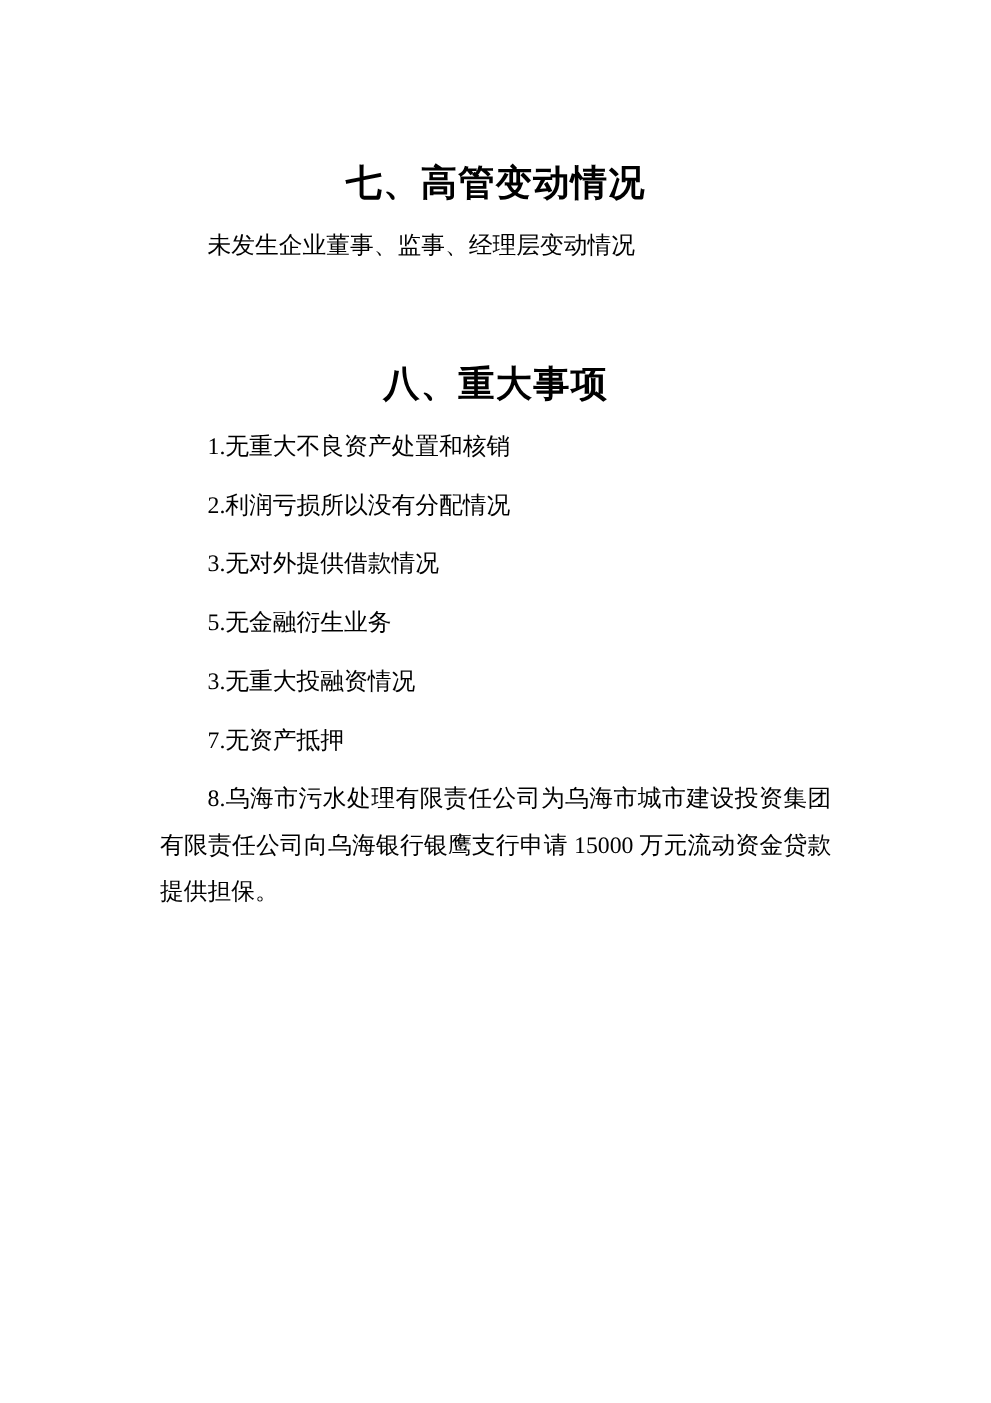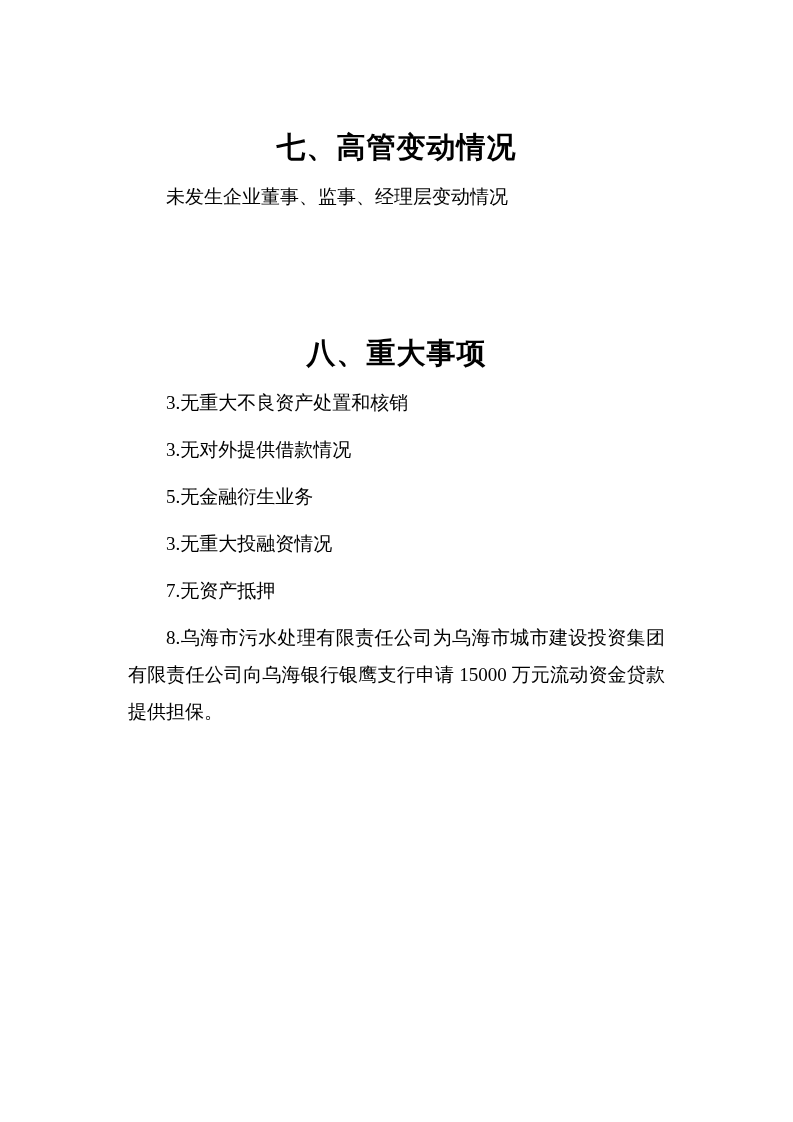--- a/index.html
+++ b/index.html
@@ -24,21 +24,21 @@
   }
   .section-title {
     font-size: 29px;
     line-height: 42px;
     font-weight: 700;
     text-align: center;
     margin: 0;
     letter-spacing: 1px;
   }
   .section-title.spaced {
-    margin-top: 117px;
+    margin-top: 72px;
   }
   .para {
     font-size: 19px;
     line-height: 37px;
     margin: 10px;
     text-indent: 2em;
   }
   .para.justified {
     text-align: justify;
   }
@@ -48,21 +48,22 @@
 
 <div class="page">
   <div class="content">
 
     <h1 class="section-title">七、高管变动情况</h1>
 
     <p class="para">未发生企业董事、监事、经理层变动情况</p>
 
     <h1 class="section-title spaced">八、重大事项</h1>
 
-    <p class="para">3.无重大不良资产处置和核销</p>
+    <p class="para">1.无重大不良资产处置和核销</p>
+    <p class="para">2.利润亏损所以没有分配情况</p>
     <p class="para">3.无对外提供借款情况</p>
     <p class="para">5.无金融衍生业务</p>
     <p class="para">3.无重大投融资情况</p>
     <p class="para">7.无资产抵押</p>
     <p class="para justified">8.乌海市污水处理有限责任公司为乌海市城市建设投资集团有限责任公司向乌海银行银鹰支行申请 15000 万元流动资金贷款提供担保。</p>
 
   </div>
 </div>
 
 </body></html>

